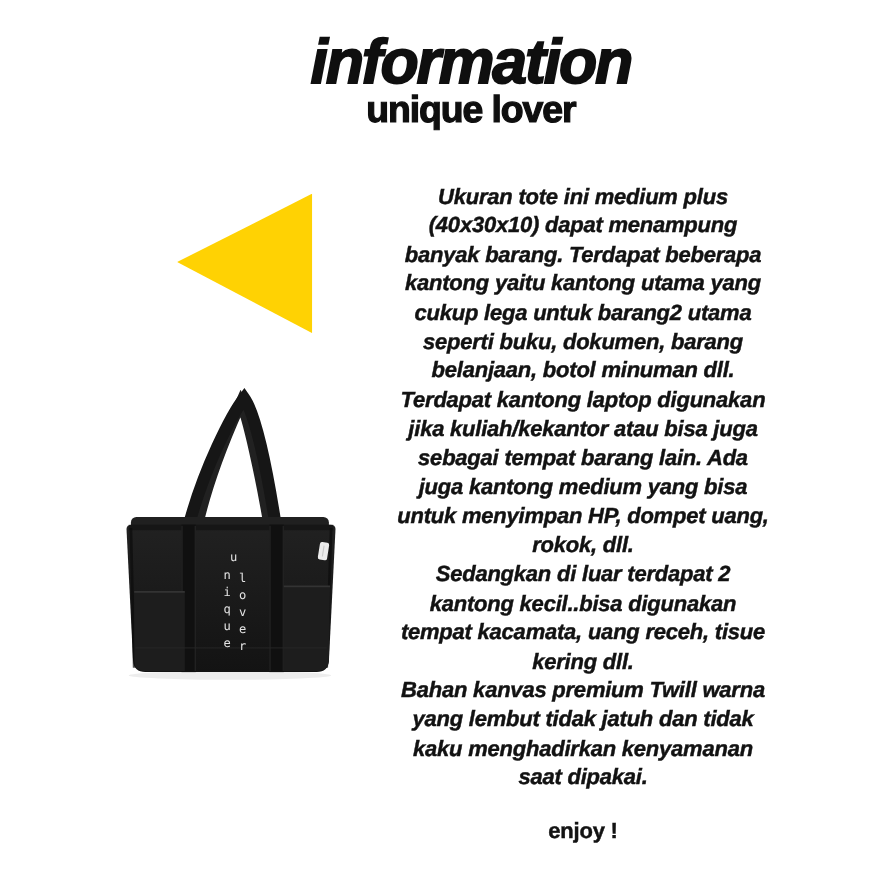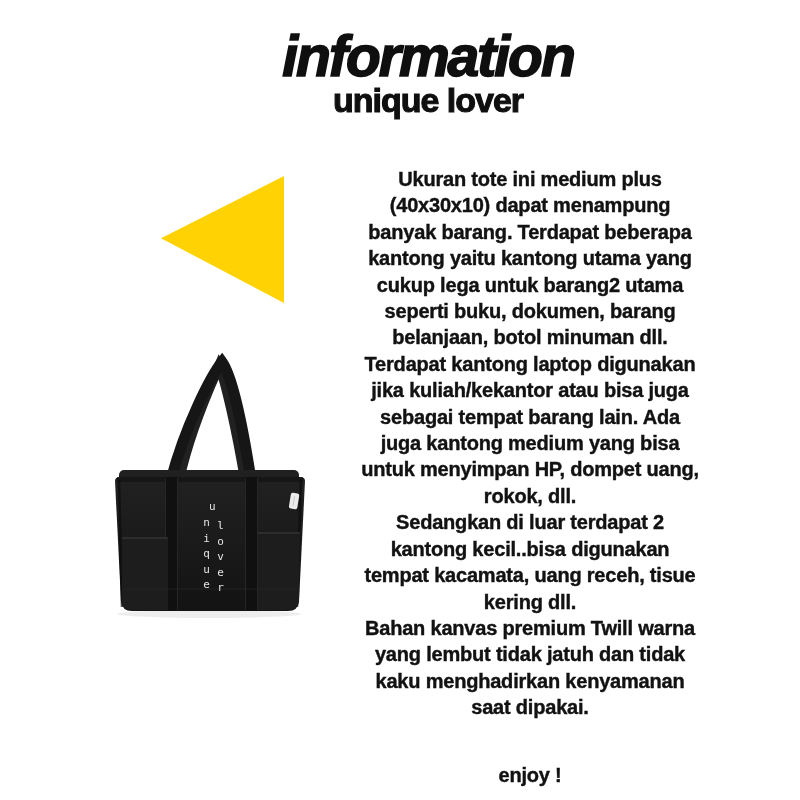--- a/index.html
+++ b/index.html
@@ -44,22 +44,22 @@
     position: absolute;
     left: 325px; top: 166px; width: 410px;
     text-align: center;
     font-size: 20px;
     line-height: 26.4px;
     font-weight: bold;
     letter-spacing: -0.2px;
     color: #121212;
     -webkit-text-stroke: 0.4px #121212;
   }
-  .description .body { white-space: pre-line; }
-  .description .enjoy { margin-top: 41px; }
+  .description .body { white-space: pre-line; font-style: italic; }
+  .description .enjoy { margin-top: 22px; }
   .photo {
     position: absolute;
     left: 85px; top: 348px;
     width: 240px; height: 285px;
   }
   .photo svg { position: absolute; left: 0; top: 0; }
   .embroidery {
     position: absolute;
     color: #e3e3e3;
     font-family: "DejaVu Sans Mono", monospace;

